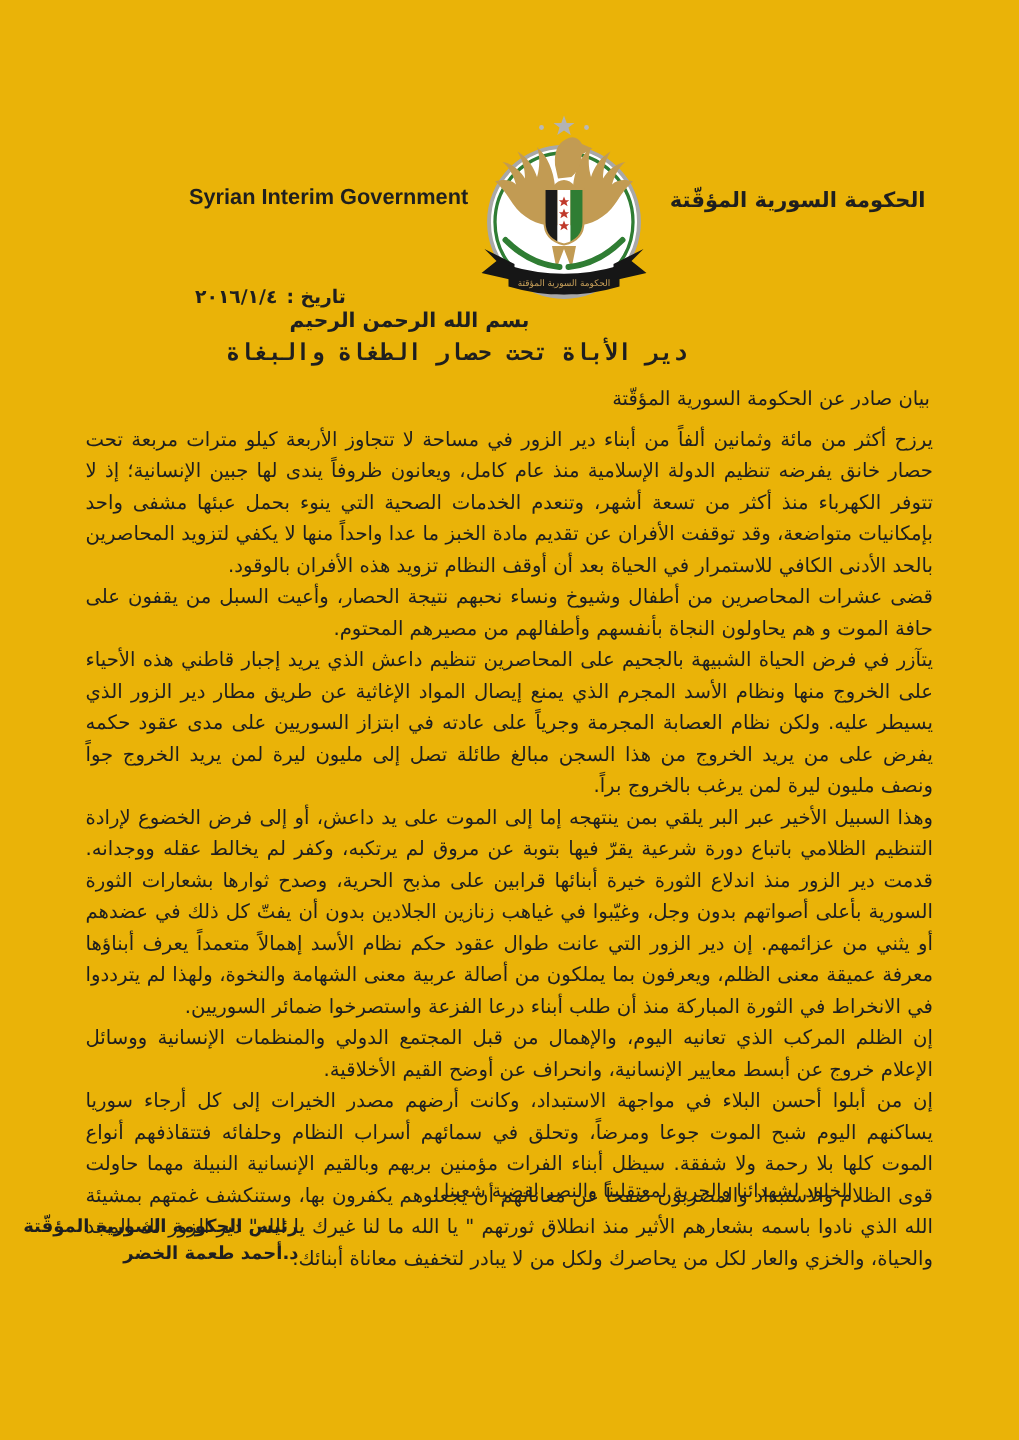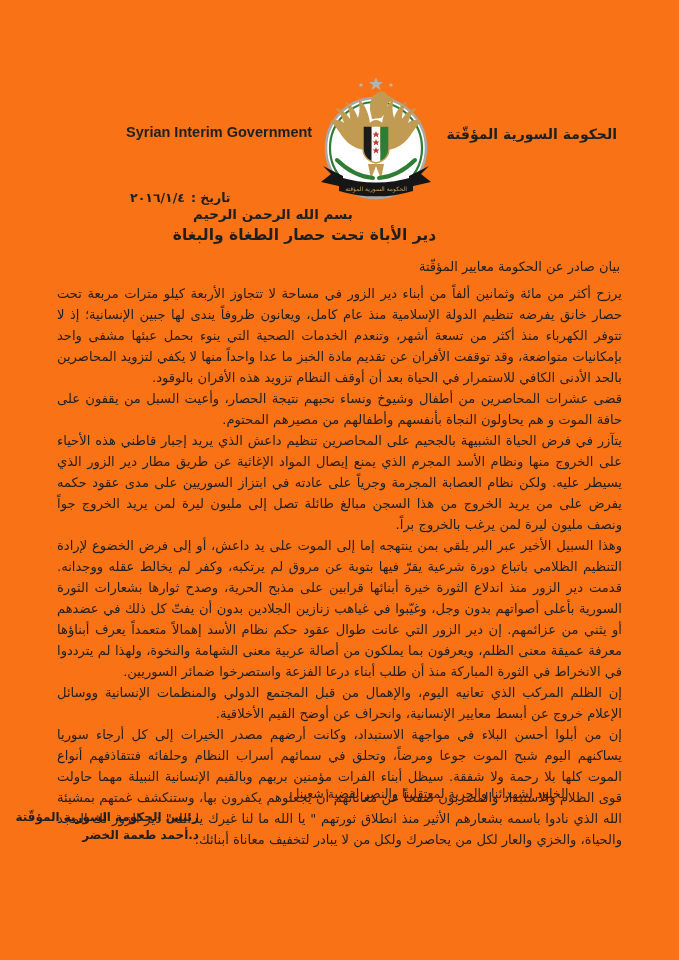--- a/index.html
+++ b/index.html
@@ -1,20 +1,20 @@
 <!DOCTYPE html>
 <html lang="ar"><head>
 <meta charset="utf-8">
 <style>
   html,body{margin:0;padding:0;background:#e8e8e8;}
   .page{
     position:relative;
     width:679px;height:960px;
     margin:0 auto;
-    background:#f97316;
+    background:#eab308;
     font-family:"DejaVu Sans",sans-serif;
     color:#1f1f1f;
     overflow:hidden;
   }
   
   .org-en{
     position:absolute;left:126px;top:124px;
     font-family:"Liberation Sans","DejaVu Sans",sans-serif;
     font-weight:bold;font-size:14.5px;
   }
@@ -30,21 +30,21 @@
   }
   
   .bismillah{
     position:absolute;top:206px;left:0;width:546px;
     text-align:center;direction:rtl;
     font-weight:bold;font-size:13.5px;
   }
   .doc-title{
     position:absolute;top:226px;left:0;width:609px;
     text-align:center;direction:rtl;
-    font-weight:bold;font-size:15.5px;
+    font-weight:bold;font-size:15.5px;font-family:Liberation Mono, monospace;
   }
   .intro-line{
     position:absolute;top:259px;right:59px;
     direction:rtl;font-size:13px;
   }
   
   .body-text{
     position:absolute;top:283px;left:57px;width:565px;
     direction:rtl;text-align:justify;
     font-size:13.1px;line-height:21px;
@@ -126,21 +126,21 @@
 
   <div class="org-ar">الحكومة السورية المؤقّتة</div>
 
   <div class="date-line">
     <span>تاريخ :</span>
     <span>٢٠١٦/١/٤</span>
   </div>
 
   <div class="bismillah">بسم الله الرحمن الرحيم</div>
   <div class="doc-title">دير الأباة تحت حصار الطغاة والبغاة</div>
-  <div class="intro-line">بيان صادر عن الحكومة معايير المؤقّتة</div>
+  <div class="intro-line">بيان صادر عن الحكومة السورية المؤقّتة</div>
 
   <div class="body-text">
       <p class="para">يرزح أكثر من مائة وثمانين ألفاً من أبناء دير الزور في مساحة لا تتجاوز الأربعة كيلو مترات مربعة تحت حصار خانق يفرضه تنظيم الدولة الإسلامية منذ عام كامل، ويعانون ظروفاً يندى لها جبين الإنسانية؛ إذ لا تتوفر الكهرباء منذ أكثر من تسعة أشهر، وتنعدم الخدمات الصحية التي ينوء بحمل عبئها مشفى واحد بإمكانيات متواضعة، وقد توقفت الأفران عن تقديم مادة الخبز ما عدا واحداً منها لا يكفي لتزويد المحاصرين بالحد الأدنى الكافي للاستمرار في الحياة بعد أن أوقف النظام تزويد هذه الأفران بالوقود.</p>
       <p class="para">قضى عشرات المحاصرين من أطفال وشيوخ ونساء نحبهم نتيجة الحصار، وأعيت السبل من يقفون على حافة الموت و هم يحاولون النجاة بأنفسهم وأطفالهم من مصيرهم المحتوم.</p>
       <p class="para">يتآزر في فرض الحياة الشبيهة بالجحيم على المحاصرين تنظيم داعش الذي يريد إجبار قاطني هذه الأحياء على الخروج منها ونظام الأسد المجرم الذي يمنع إيصال المواد الإغاثية عن طريق مطار دير الزور الذي يسيطر عليه. ولكن نظام العصابة المجرمة وجرياً على عادته في ابتزاز السوريين على مدى عقود حكمه يفرض على من يريد الخروج من هذا السجن مبالغ طائلة تصل إلى مليون ليرة لمن يريد الخروج جواً ونصف مليون ليرة لمن يرغب بالخروج براً.</p>
       <p class="para">وهذا السبيل الأخير عبر البر يلقي بمن ينتهجه إما إلى الموت على يد داعش، أو إلى فرض الخضوع لإرادة التنظيم الظلامي باتباع دورة شرعية يقرّ فيها بتوبة عن مروق لم يرتكبه، وكفر لم يخالط عقله ووجدانه. قدمت دير الزور منذ اندلاع الثورة خيرة أبنائها قرابين على مذبح الحرية، وصدح ثوارها بشعارات الثورة السورية بأعلى أصواتهم بدون وجل، وغيّبوا في غياهب زنازين الجلادين بدون أن يفتّ كل ذلك في عضدهم أو يثني من عزائمهم. إن دير الزور التي عانت طوال عقود حكم نظام الأسد إهمالاً متعمداً يعرف أبناؤها معرفة عميقة معنى الظلم، ويعرفون بما يملكون من أصالة عربية معنى الشهامة والنخوة، ولهذا لم يترددوا في الانخراط في الثورة المباركة منذ أن طلب أبناء درعا الفزعة واستصرخوا ضمائر السوريين.</p>
       <p class="para">إن الظلم المركب الذي تعانيه اليوم، والإهمال من قبل المجتمع الدولي والمنظمات الإنسانية ووسائل الإعلام خروج عن أبسط معايير الإنسانية، وانحراف عن أوضح القيم الأخلاقية.</p>
       <p class="para">إن من أبلوا أحسن البلاء في مواجهة الاستبداد، وكانت أرضهم مصدر الخيرات إلى كل أرجاء سوريا يساكنهم اليوم شبح الموت جوعا ومرضاً، وتحلق في سمائهم أسراب النظام وحلفائه فتتقاذفهم أنواع الموت كلها بلا رحمة ولا شفقة. سيظل أبناء الفرات مؤمنين بربهم وبالقيم الإنسانية النبيلة مهما حاولت قوى الظلام والاستبداد والمضربون صفحاً عن معاناتهم أن يجعلوهم يكفرون بها، وستنكشف غمتهم بمشيئة الله الذي نادوا باسمه بشعارهم الأثير منذ انطلاق ثورتهم " يا الله ما لنا غيرك يا الله" دير الزور لك المجد والحياة، والخزي والعار لكل من يحاصرك ولكل من لا يبادر لتخفيف معاناة أبنائك.</p>
     </div>
 

